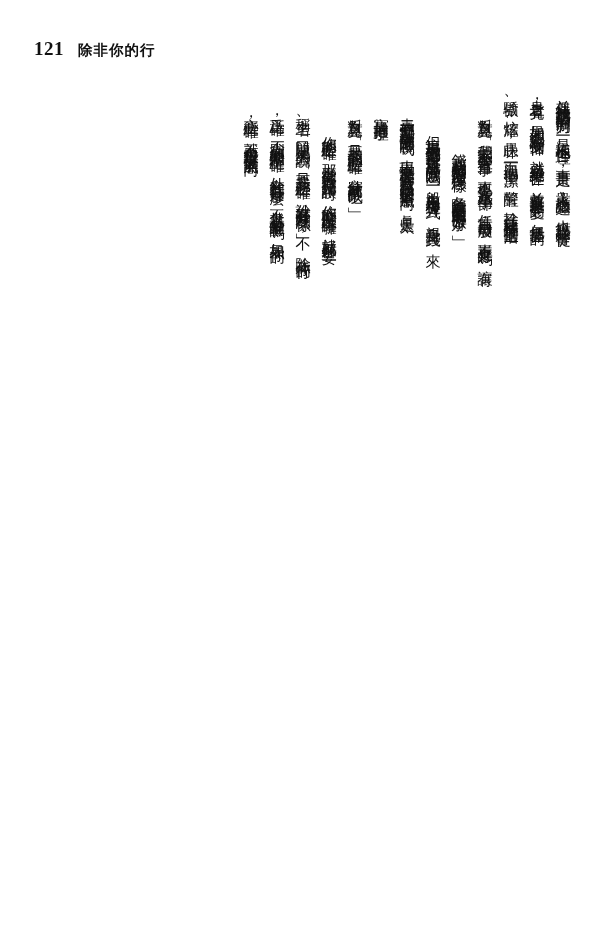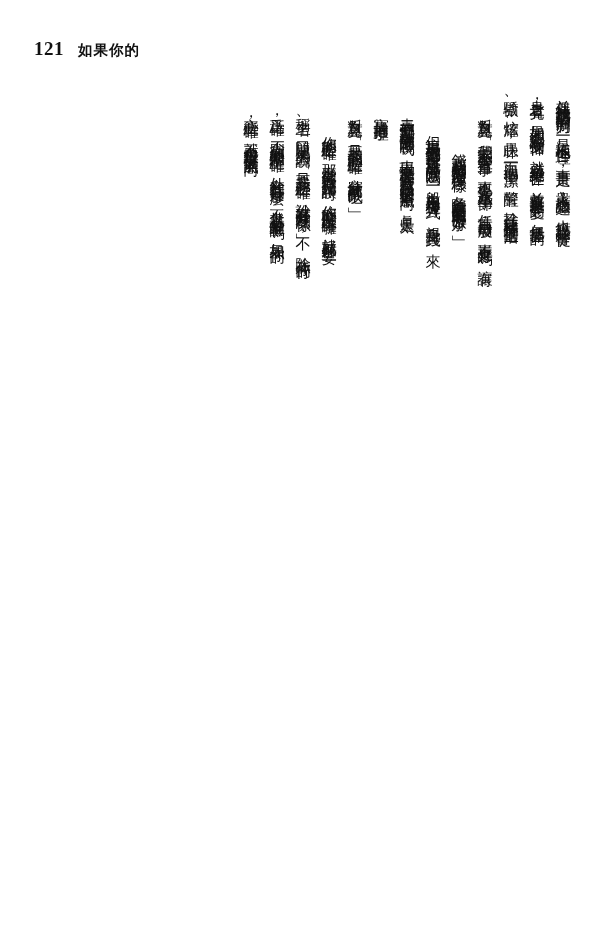--- a/index.html
+++ b/index.html
@@ -87,21 +87,21 @@
   .col.indent-3 { padding-top: 54px; }
 
 </style>
 </head>
 <body>
 
 <div class="page">
 
   <div class="header">
     <span class="page-number">121</span>
-    <span class="running-title">如果你的</span>
+    <span class="running-title">除非你的行</span>
   </div>
 
   <div class="body-area">
       <div class="col">並保持他對酗酒的控制力，是一樣地不合理。事實是，衆人應該知道，也應該從基督徒</div>
       <div class="col">身上看見，如果他們全心接受信仰，就必須棄絕世界，並放棄對世界的愛，包括世界的</div>
       <div class="col">驕傲、炫耀、愚昧，而過一個聖潔、警醒、捨己並積極行善的生活。</div>
       <div class="col indent-1">反對意見：「我們完全不要管這件事。也不要注意這些小節。任其自由發展，豈不更好嗎？讓有</div>
       <div class="col indent-3">錢人和裁縫師們愛怎樣便怎樣，各隨所處團體的風尚去做好了。」</div>
       <div class="col indent-2">但這是表現我們鄙視世界流行風尚的方法嗎？一般人是用這種方式─親身實踐─來</div>
       <div class="col indent-1">表示他們對某件事物的鄙視嗎？表現憎惡世界的方法竟然是跟從它的習俗風尚！眞是太</div>

